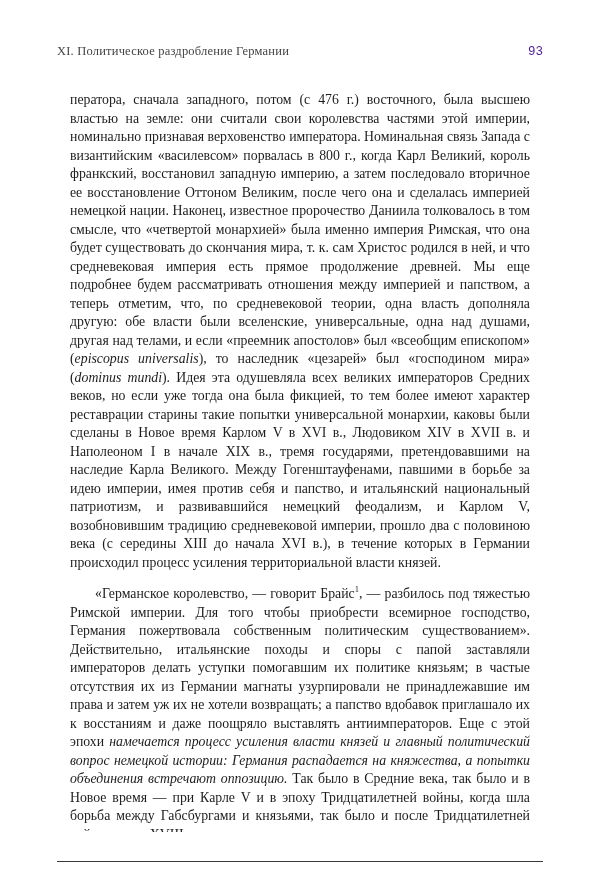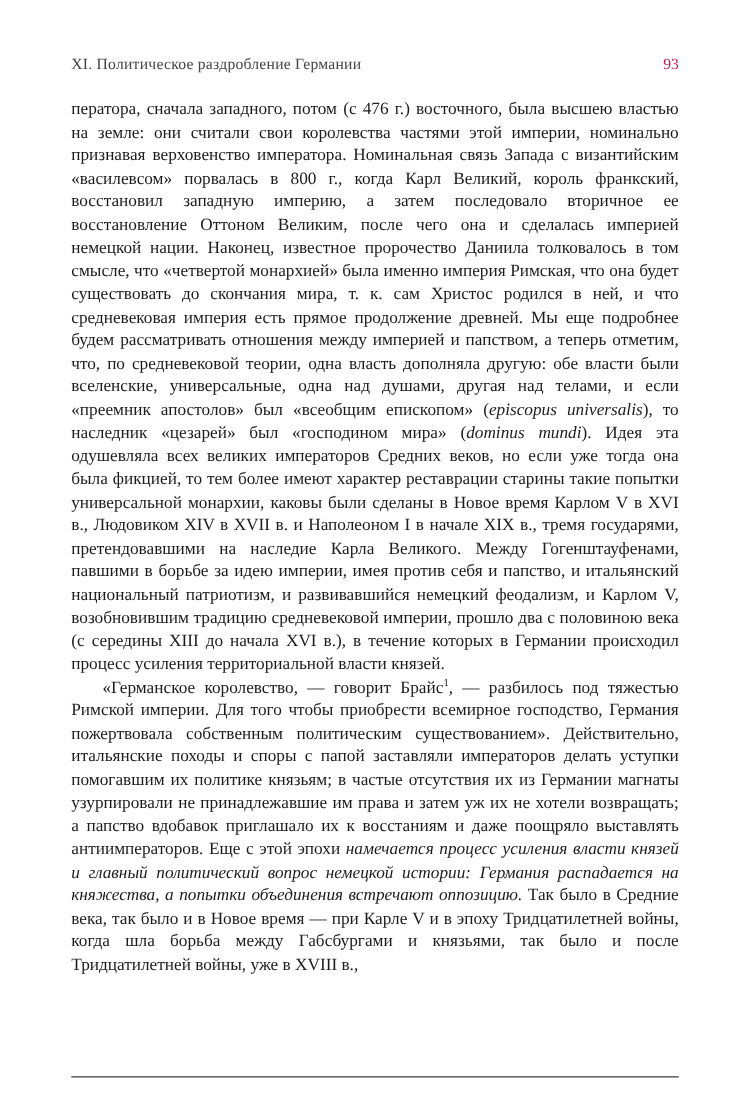--- a/index.html
+++ b/index.html
@@ -20,31 +20,31 @@
   }
   .page-header {
     display: flex;
     justify-content: space-between;
     align-items: baseline;
     font-size: 12.5px;
     color: #444444;
     margin-bottom: 19px;
   }
   .running-title { letter-spacing: 0.2px; }
-  .page-number { color: #be185d; }
+  .page-number { color: #4c1d95; font-family: Liberation Mono, monospace; }
   .text-block {
     font-size: 13.8px;
     line-height: 18.5px;
     text-align: justify;
     height: 754px;
     overflow: hidden;
     hyphens: auto;
     -webkit-hyphens: auto;
   }
-  .para { margin: 0; font-family: Liberation Serif, serif; }
+  .para { margin: 13px; font-family: Liberation Serif, serif; }
   .para.indent { text-indent: 25px; }
   .it { font-style: italic; }
   sup.fn-ref {
     font-size: 0.62em;
     line-height: 0;
     vertical-align: super;
   }
   .footnote {
     position: absolute;
     left: 57px;

